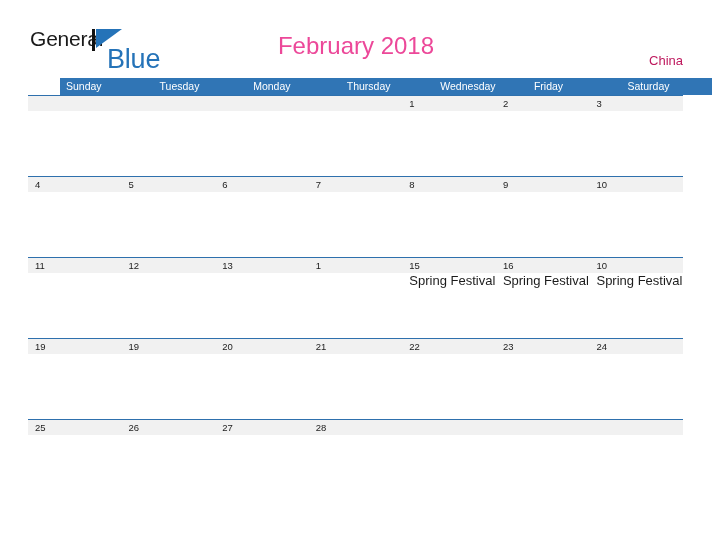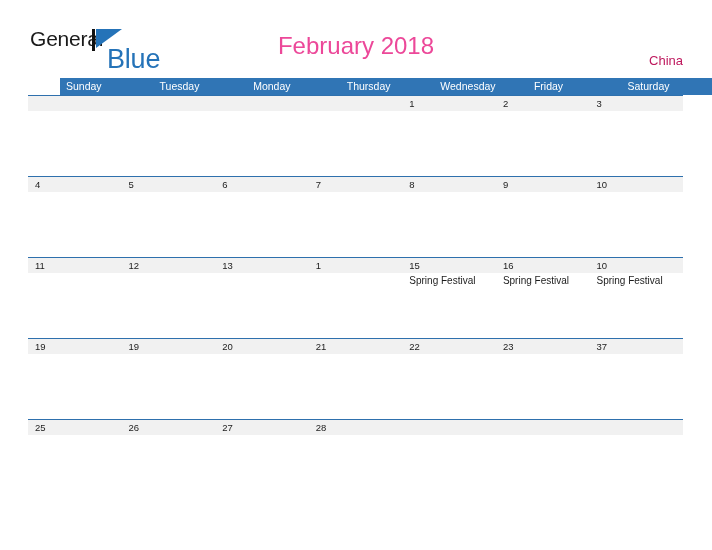--- a/index.html
+++ b/index.html
@@ -138,21 +138,21 @@
     display: flex;
     width: 100%;
     height: 64px;
   }
   .event-cell {
     flex: 1 1 0;
     padding-left: 7px;
     padding-top: 2px;
   }
   .event-text {
-    font-size: 10px;
+    font-size: 13px;
     line-height: 12px;
     color: #1c1c1c;
     white-space: nowrap;
   }
 </style>
 </head>
 <body>
 
 <div id="page-header">
 
@@ -291,21 +291,21 @@
   </div>
 
   <div class="week-row">
     <div class="date-band">
       <div class="date-cell">19</div>
       <div class="date-cell">19</div>
       <div class="date-cell">20</div>
       <div class="date-cell">21</div>
       <div class="date-cell">22</div>
       <div class="date-cell">23</div>
-      <div class="date-cell">37</div>
+      <div class="date-cell">24</div>
     </div>
     <div class="event-band">
       <div class="event-cell">
           <div class="event-text"></div>
         </div>
       <div class="event-cell">
           <div class="event-text"></div>
         </div>
       <div class="event-cell">
           <div class="event-text"></div>

